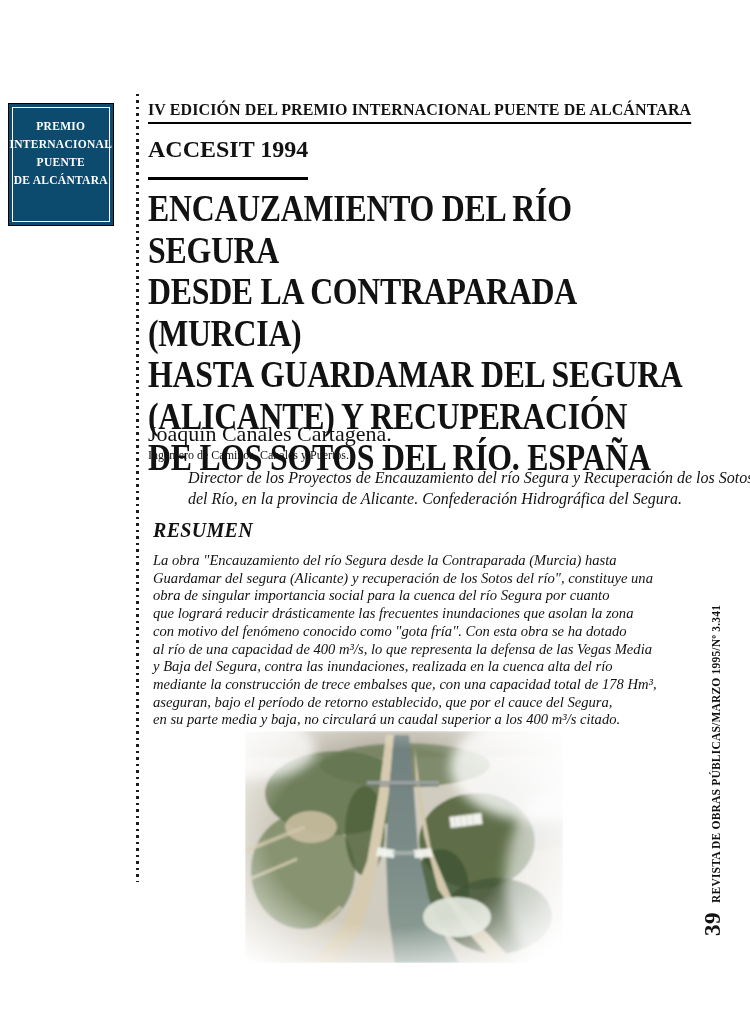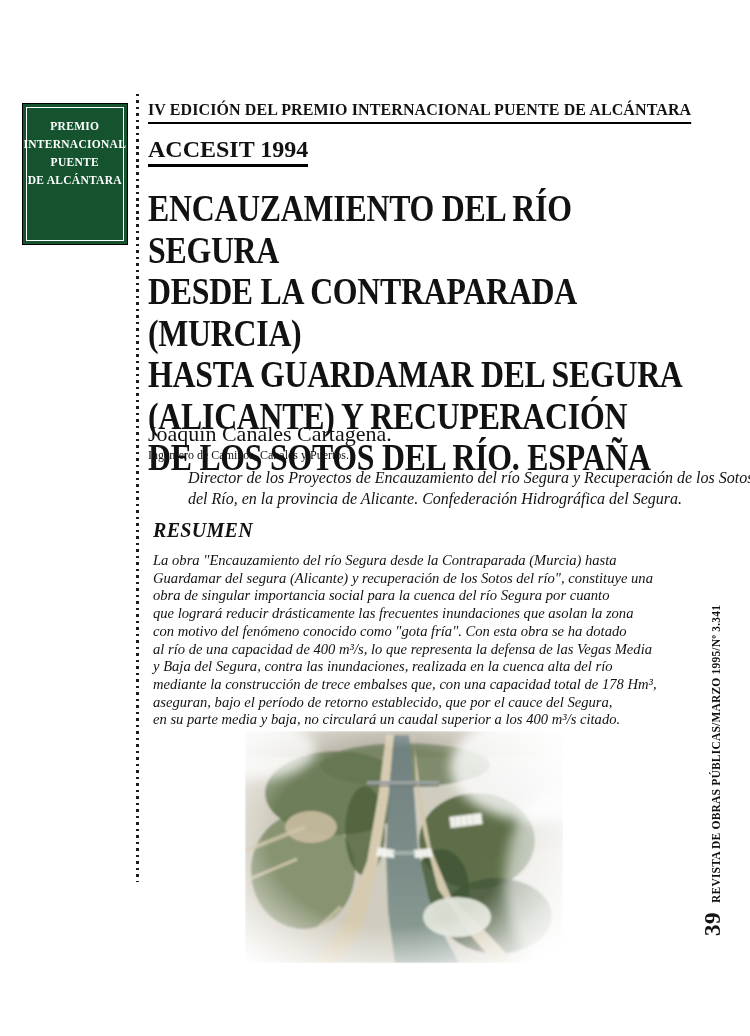--- a/index.html
+++ b/index.html
@@ -8,23 +8,23 @@
     background: #ffffff;
     font-family: "Liberation Serif", serif;
     color: #121212;
     position: relative;
     overflow: hidden;
   }
   .page { position: absolute; inset: 0; background: #ffffff; }
 
   
   .badge {
-    position: absolute; left: 22px; top: 103px;
-    width: 106px; height: 142px;
-    background: #14532d;
+    position: absolute; left: 8px; top: 103px;
+    width: 106px; height: 123px;
+    background: #0c4a6e;
     border: 1px solid #000;
     box-sizing: border-box;
   }
   .badge-inner {
     position: absolute; inset: 3px;
     border: 1px solid #ffffff;
     display: flex; justify-content: center;
   }
   .badge-text {
     margin-top: 9px;
@@ -53,21 +53,21 @@
     border-bottom: 2px solid #000;
     padding-bottom: 2px;
     display: inline-block;
     transform: scaleX(0.97); transform-origin: left top;
     white-space: nowrap;
   }
   .accesit {
     position: absolute; left: 148px; top: 136px;
     font-size: 24px; font-weight: bold;
     border-bottom: 3px solid #000;
-    padding-bottom: 1px;
+    padding-bottom: 14px;
     display: inline-block;
     white-space: nowrap;
   }
 
   
   .title {
     position: absolute; left: 148px; top: 188px;
     font-size: 37px; font-weight: bold;
     line-height: 41.5px;
     letter-spacing: -0.3px;

